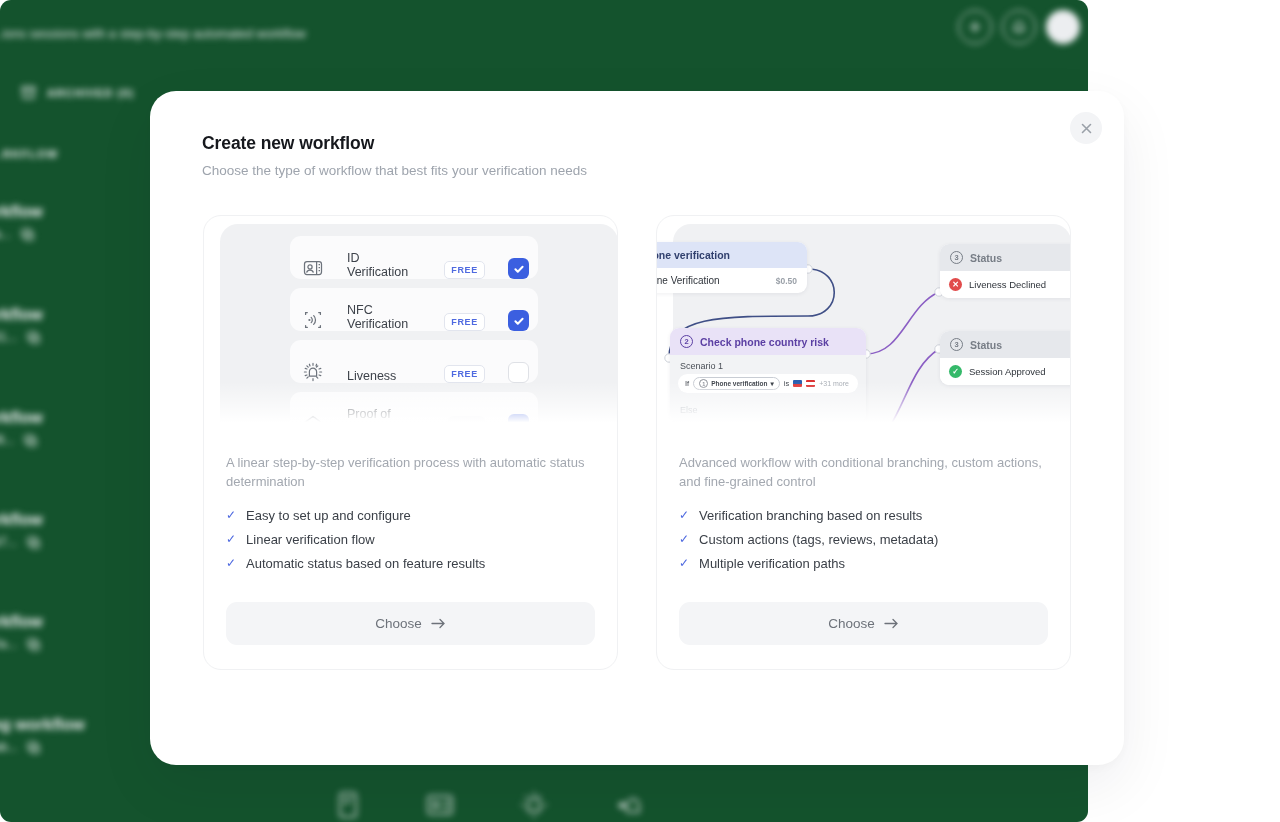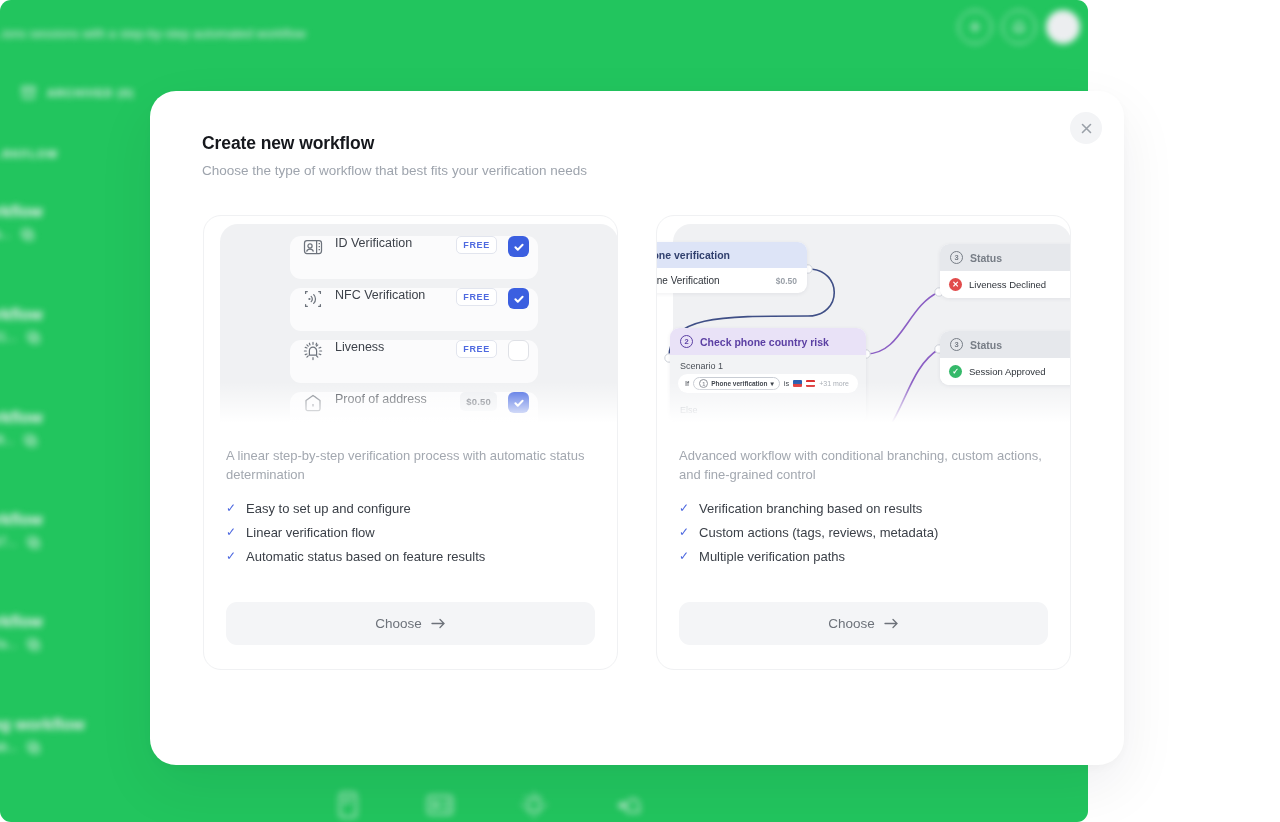--- a/index.html
+++ b/index.html
@@ -2,21 +2,21 @@
 <html><head>
 <meta charset="utf-8">
 <style>
   * { box-sizing: border-box; margin: 0; padding: 0; }
   html, body {
     width: 1280px; height: 822px;
     font-family: "Liberation Sans", sans-serif;
     background: #ffffff;
     overflow: hidden;
   }
-  #root { position: relative; width: 1088px; height: 822px; background: #22c55e; border-radius: 11px; }
+  #root { position: relative; width: 1088px; height: 822px; background: #14532d; border-radius: 11px; }
 
   
   #backdrop {
     position: absolute; inset: 0;
     filter: blur(3.2px);
     opacity: 1;
     pointer-events: none;
   }
   .bg-subtitle {
     position: absolute; left: -8px; top: 27px;
@@ -95,21 +95,21 @@
   }
   .preview-inner {
     position: absolute; left: 16px; right: -1px; top: 8px; bottom: -40px;
     background: #f0f1f3; border-radius: 18px;
   }
 
   
   .feat-list { position: absolute; left: 86px; top: 20px; width: 248px; display: flex; flex-direction: column; gap: 9px; }
   .feat-row {
     height: 43px; background: #fbfbfc; border-radius: 11px;
-    display: flex; align-items: flex-start; padding: 0 9px 0 12px; gap: 11px;
+    display: flex; align-items: flex-end; padding: 0 9px 0 12px; gap: 23px;
   }
   .feat-icon { width: 22px; height: 22px; color: #6d737c; flex: 0 0 22px; display:flex;align-items:center;justify-content:center; }
   .feat-name { flex: 1; font-size: 12.5px; color: #3d424a; }
   .badge-free {
     font-size: 9px; font-weight: 700; letter-spacing: .7px; color: #4f6ae0;
     border: 1px solid #e2e5ee; border-radius: 5px; padding: 3px 6px; background: #fff;
   }
   .badge-price {
     font-size: 9.5px; font-weight: 700; color: #5b6069; letter-spacing: .2px;
     background: #eceef1; border-radius: 5px; padding: 4px 6px;
@@ -141,21 +141,21 @@
     display: flex; align-items: center; gap: 4px; font-size: 7.5px; color: #3a3f47;
   }
   .cond-inner { border: 1px solid #c9cdd4; border-radius: 9px; padding: 1px 5px; display: flex; align-items: center; gap: 3px; font-size: 6.5px; font-weight: 700; }
   .flagbox { width: 9px; height: 7px; border-radius: 1px; display:inline-block; }
   .more-txt { color: #a7acb4; font-size: 7px; }
   .else-lbl { font-size: 9px; color: #a9aeb6; padding: 4px 10px 8px; }
 
   
   .card-body { padding: 18px 22px 0 22px; }
   .card-title { font-size: 15.5px; font-weight: 700; color: #16181d; }
-  .card-desc { font-size: 13px; line-height: 1.48; color: #a3a8b0; }
+  .card-desc { margin-top: 7px; font-size: 13px; line-height: 1.48; color: #a3a8b0; }
   .bullets { margin-top: 17px; display: flex; flex-direction: column; gap: 9px; }
   .bullet { display: flex; align-items: flex-start; gap: 10px; font-size: 13px; color: #3b4048; }
   .tick { color: #4f6ae0; font-size: 12px; line-height: 1.25; }
   .choose-btn {
     position: absolute; left: 22px; right: 22px; bottom: 24px; height: 43px;
     background: #f4f5f7; border: none; border-radius: 11px; cursor: pointer;
     display: flex; align-items: center; justify-content: center; gap: 9px;
     font-size: 13.5px; color: #6d727a; font-family: inherit;
   }
 </style>

